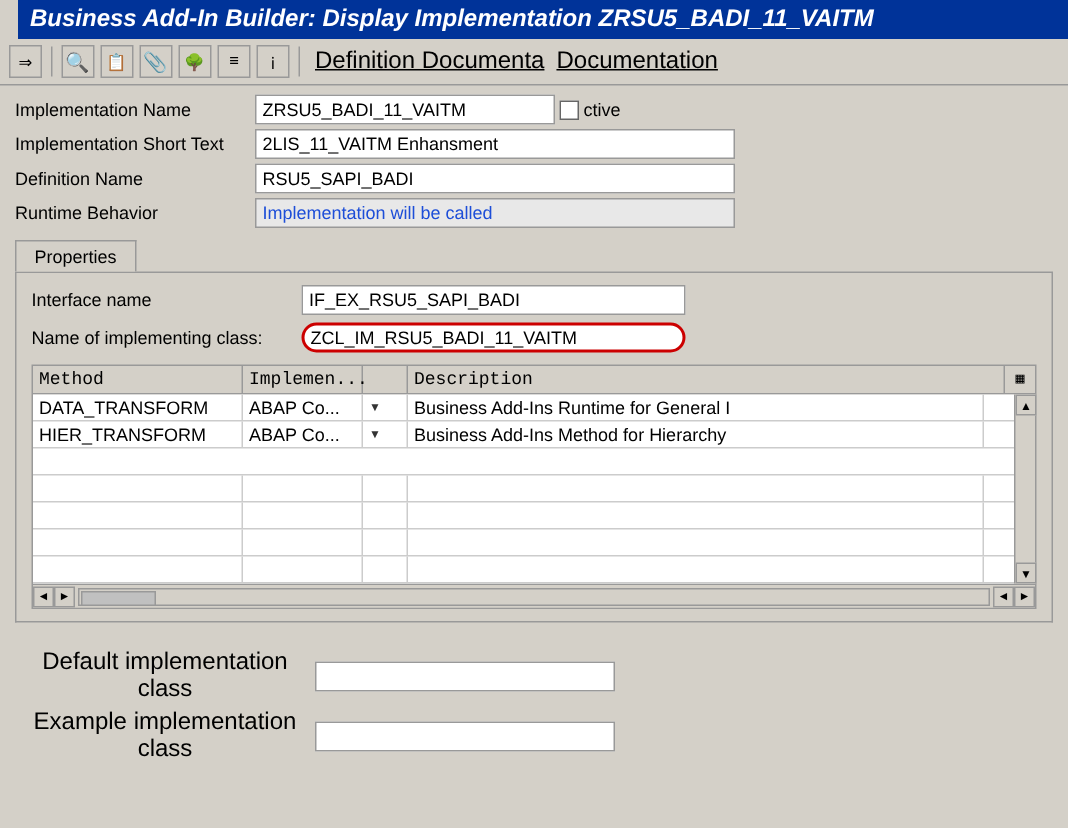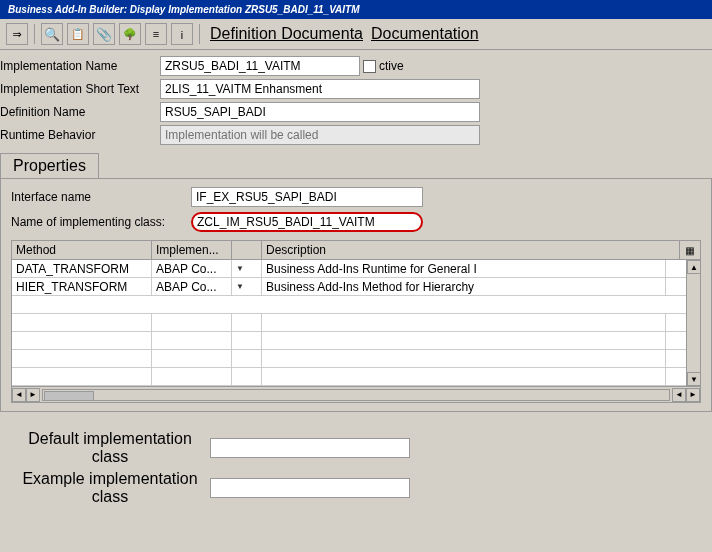--- a/index.html
+++ b/index.html
@@ -9,23 +9,24 @@
       background: #d4d0c8;
       width: 712px;
       height: 552px;
       overflow: hidden;
     }
 
     .title-bar {
       background: #003399;
       color: white;
       font-weight: bold;
-      font-size: 10px;
+      font-size: 16px;
       padding: 4px 8px;
       font-style: italic;
+      margin-left: 12px;
     }
 
     .toolbar {
       background: #d4d0c8;
       padding: 4px 6px;
       display: flex;
       align-items: center;
       gap: 4px;
       border-bottom: 1px solid #999;
     }
@@ -51,21 +52,21 @@
 
     .toolbar-link {
       color: #000;
       text-decoration: underline;
       cursor: pointer;
       font-size: 16px;
       margin-left: 4px;
     }
 
     .main-content {
-      padding: 6px 0;
+      padding: 6px 10px;
     }
 
     .field-row {
       display: flex;
       align-items: center;
       margin-bottom: 3px;
     }
 
     .field-label {
       width: 160px;
@@ -80,21 +81,21 @@
       height: 20px;
       padding: 1px 4px;
       font-size: 12px;
       min-width: 200px;
       display: flex;
       align-items: center;
     }
 
     .field-value.wide { min-width: 320px; }
     .field-value.readonly { background: #e8e8e8; color: #555; }
-    .field-value.blue-text { color: #737373; }
+    .field-value.blue-text { color: #1d4ed8; }
 
     .checkbox-small {
       width: 13px;
       height: 13px;
       border: 1px solid #666;
       background: white;
       flex-shrink: 0;
     }
 
     .tabs-container {
@@ -102,21 +103,21 @@
       border-bottom: 1px solid #999;
       display: flex;
     }
 
     .tab {
       padding: 3px 12px;
       border: 1px solid #999;
       border-bottom: none;
       background: #d4d0c8;
       cursor: pointer;
-      font-size: 16px;
+      font-size: 12px;
       margin-right: 2px;
     }
 
     .tab.active {
       background: #d4d0c8;
       border-bottom: 1px solid #d4d0c8;
       position: relative;
       bottom: -1px;
       z-index: 1;
     }
@@ -138,21 +139,21 @@
       width: 180px;
       font-size: 12px;
     }
 
     .interface-value {
       background: white;
       border: 1px solid #999;
       height: 20px;
       padding: 1px 4px;
       font-size: 12px;
-      width: 232px;
+      width: 256px;
       display: flex;
       align-items: center;
     }
 
     .interface-value.highlighted {
       border: 2px solid #cc0000;
       border-radius: 10px;
       padding: 0 4px;
     }
 
@@ -167,20 +168,21 @@
       grid-template-columns: 140px 80px 30px 1fr 20px;
       background: #d4d0c8;
       border-bottom: 1px solid #999;
     }
 
     .th {
       padding: 2px 4px;
       font-size: 12px;
       font-weight: normal;
       border-right: 1px solid #999;
+      font-family: Liberation Mono, monospace;
     }
 
     .th:last-child { border-right: none; }
 
     .table-body {
       background: white;
     }
 
     .table-row {
       display: grid;

